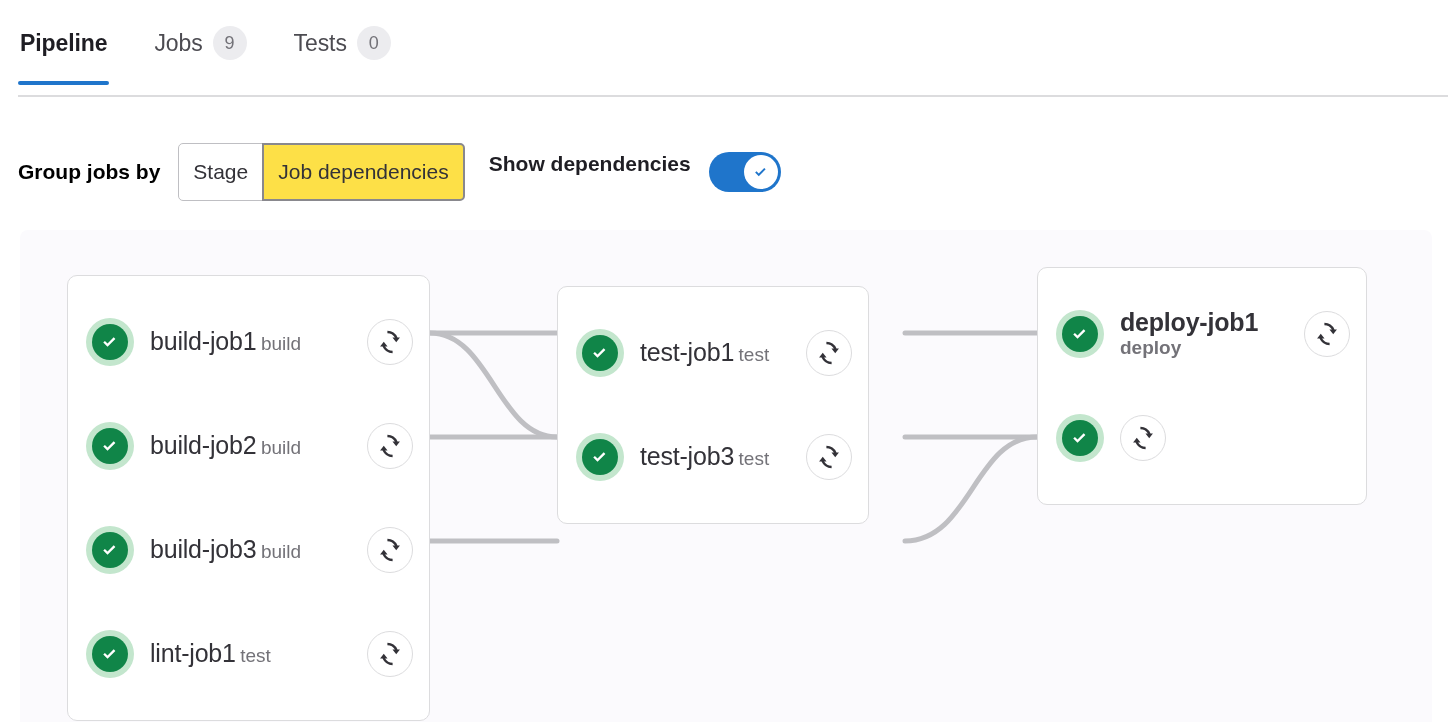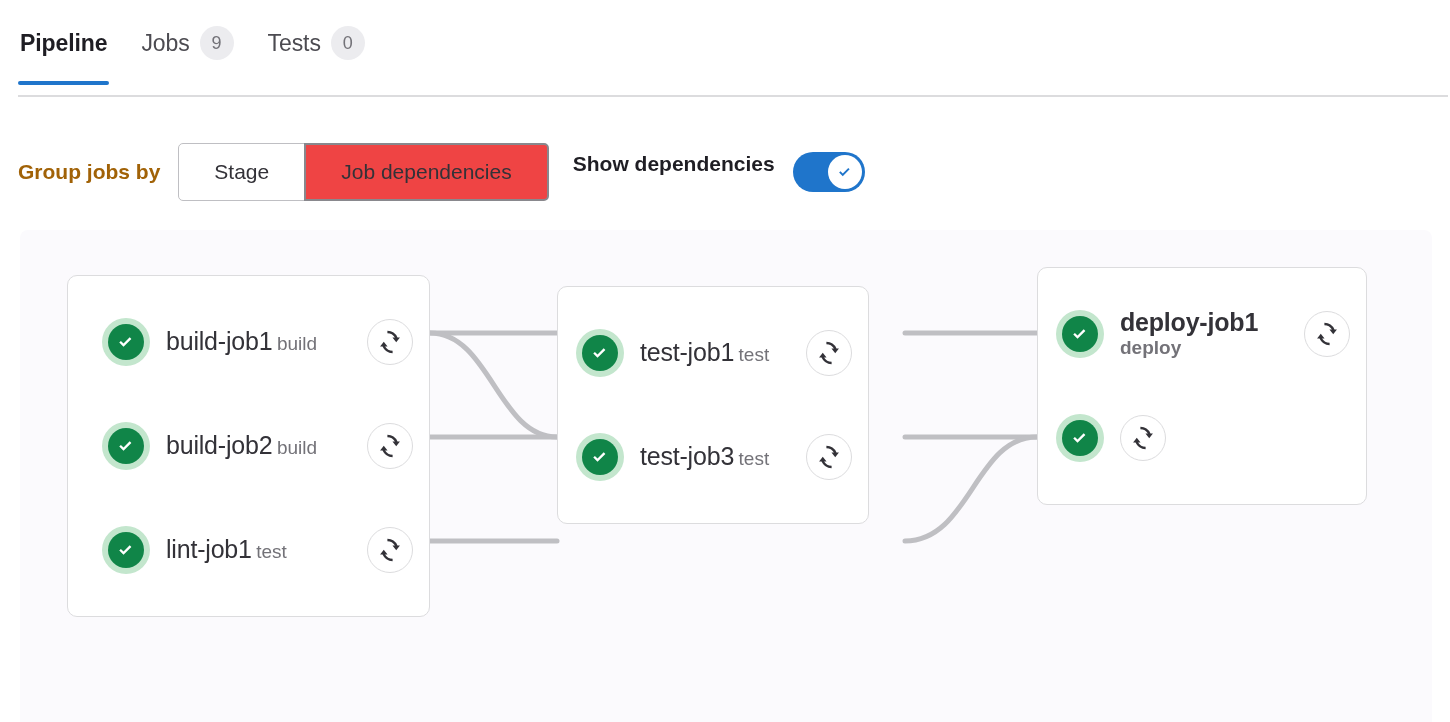--- a/index.html
+++ b/index.html
@@ -19,21 +19,21 @@
     left: 0; top: 0;
     width: 1450px;
     height: 98px;
   }
   .tabs-row {
     position: absolute;
     left: 18px;
     top: 22px;
     display: flex;
     align-items: center;
-    gap: 30px;
+    gap: 43px;
   }
   .tab {
     display: flex;
     align-items: center;
     gap: 10px;
     padding: 4px 2px 28px 2px;
     cursor: pointer;
     position: relative;
   }
   .tab-label {
@@ -79,50 +79,50 @@
     position: absolute;
     left: 18px;
     top: 143px;
     display: flex;
     align-items: center;
     height: 58px;
   }
   .controls-label {
     font-size: 21px;
     font-weight: bold;
-    color: #a16207;
+    color: #000000;
     margin-right: 18px;
     white-space: nowrap;
   }
   .segmented {
     display: flex;
     align-items: stretch;
     height: 58px;
   }
   .seg-btn {
     display: flex;
     align-items: center;
     justify-content: center;
-    padding: 0 35px;
+    padding: 0 14px;
     font-size: 21px;
     color: #333238;
     background: #ffffff;
     border: 1px solid #bfbfc3;
     cursor: pointer;
     white-space: nowrap;
   }
   .seg-btn:first-child {
     border-radius: 5px 0 0 5px;
   }
   .seg-btn:last-child {
     border-radius: 0 5px 5px 0;
   }
   .seg-btn.selected {
     border: 2px solid #89888d;
-    background: #ef4444;
+    background: #fde047;
     position: relative;
     z-index: 2;
     margin-left: -1px;
   }
   .toggle-wrap {
     display: flex;
     margin-left: 24px;
   }
   .toggle-label {
     font-size: 21px;
@@ -173,21 +173,21 @@
   }
 
   .stage-card {
     position: absolute;
     background: #ffffff;
     border: 1px solid #dcdcde;
     border-radius: 10px;
     padding: 14px 0;
     z-index: 2;
   }
-  .card-col1 { left: 47px; top: 45px; width: 363px; padding-left: 16px; }
+  .card-col1 { left: 47px; top: 45px; width: 363px; }
   .card-col2 { left: 537px; top: 56px; width: 312px; }
   .card-col3 { left: 1017px; top: 37px; width: 330px; font-weight: bold; }
 
   .job {
     display: flex;
     align-items: center;
     height: 104px;
     padding: 0 16px 0 18px;
     cursor: pointer;
   }
@@ -342,20 +342,39 @@
         <span class="job-stage">build</span>
       </span>
       <button class="retry-btn">
         <svg width="26" height="26" viewBox="0 0 16 16">
           <path d="M8 2.6a5.4 5.4 0 0 1 4.62 2.6h-1.5l2.3 2.9 2.3-2.9h-1.52A6.9 6.9 0 0 0 8 1.1z" fill="#333238" transform="translate(-1.6,0)"></path>
           <path d="M8 13.4a5.4 5.4 0 0 1-4.62-2.6h1.5L2.58 7.9.28 10.8H1.8A6.9 6.9 0 0 0 8 14.9z" fill="#333238" transform="translate(1.6,0)"></path>
         </svg>
       </button>
     </div>
 
+    <div class="job">
+      <span class="status-icon">
+        <span class="inner">
+          <svg width="22" height="22" viewBox="0 0 16 16">
+            <path d="M6.2 11.5 3.1 8.4l1.2-1.2 1.9 1.9 4.5-4.5 1.2 1.2z" fill="#ffffff"></path>
+          </svg>
+        </span>
+      </span>
+      <span class="job-text">
+        <span class="job-name">build-job3</span>
+        <span class="job-stage">build</span>
+      </span>
+      <button class="retry-btn">
+        <svg width="26" height="26" viewBox="0 0 16 16">
+          <path d="M8 2.6a5.4 5.4 0 0 1 4.62 2.6h-1.5l2.3 2.9 2.3-2.9h-1.52A6.9 6.9 0 0 0 8 1.1z" fill="#333238" transform="translate(-1.6,0)"></path>
+          <path d="M8 13.4a5.4 5.4 0 0 1-4.62-2.6h1.5L2.58 7.9.28 10.8H1.8A6.9 6.9 0 0 0 8 14.9z" fill="#333238" transform="translate(1.6,0)"></path>
+        </svg>
+      </button>
+    </div>
 
     <div class="job">
       <span class="status-icon">
         <span class="inner">
           <svg width="22" height="22" viewBox="0 0 16 16">
             <path d="M6.2 11.5 3.1 8.4l1.2-1.2 1.9 1.9 4.5-4.5 1.2 1.2z" fill="#ffffff"></path>
           </svg>
         </span>
       </span>
       <span class="job-text">

